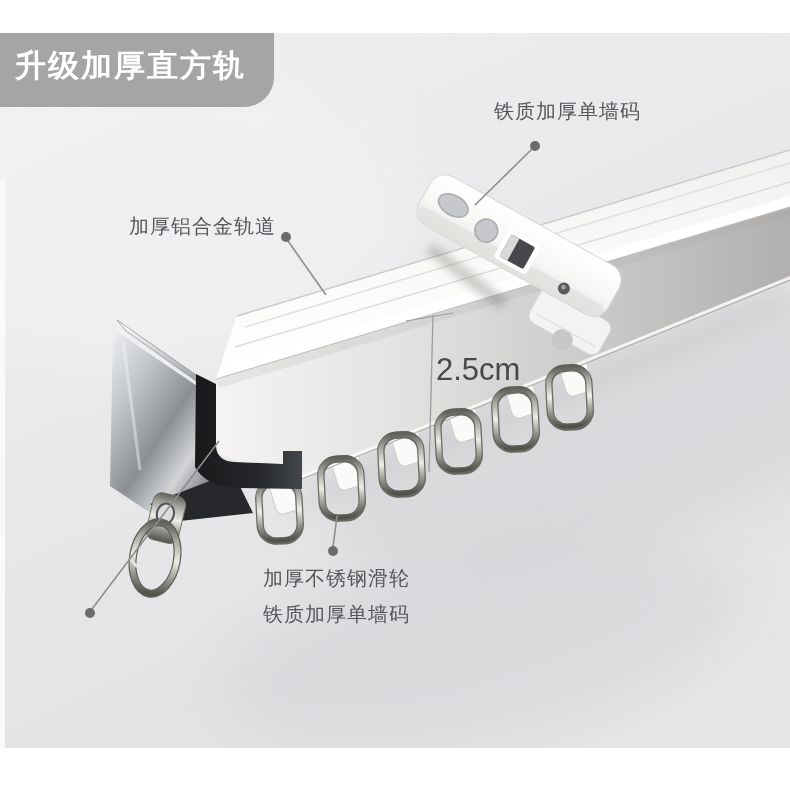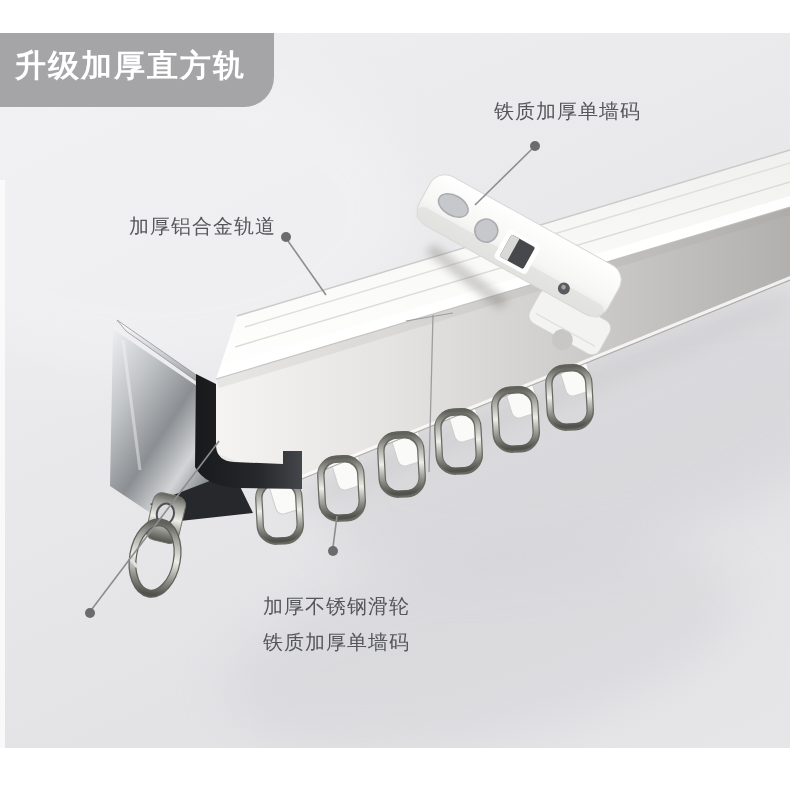--- a/index.html
+++ b/index.html
@@ -9,21 +9,21 @@
          background:linear-gradient(155deg,#efeff1 0%,#eaeaec 35%,#e3e3e6 70%,#e6e6e8 100%);}
   .product-svg{position:absolute;left:0;top:0;width:790px;height:790px;}
   .badge{position:absolute;left:0;top:33px;height:74px;min-width:218px;background:#a5a5a7;
          border-radius:0 0 30px 0;color:#ffffff;font-size:31px;font-weight:bold;
          line-height:65px;padding:0 28px 0 15px;letter-spacing:2px;}
   .callout{position:absolute;color:#54565a;font-size:20px;letter-spacing:1px;white-space:nowrap;}
   .callout.bracket{left:494px;top:98px;}
   .callout.track{left:129px;top:197px;margin-top:16px;}
   .callout.endcap{left:38px;top:637px;font-size:25px;}
   .callout.dim{left:436px;top:352px;font-size:31px;color:#46484c;letter-spacing:0;}
-  .callout.pulley{left:188px;top:588px;width:222px;text-align:right;line-height:36px;white-space:normal;}
+  .callout.pulley{left:188px;top:560px;width:222px;text-align:right;line-height:36px;white-space:normal;}
 </style>
 </head>
 <body>
 
 <div class="stage">
   <div class="photo"></div>
 
   <svg class="product-svg" width="790" height="790" viewBox="0 0 790 790" xmlns="http://www.w3.org/2000/svg">
     <defs>
       <clipPath id="photoClip">
@@ -207,17 +207,18 @@
         <circle cx="333" cy="551" r="5" fill="#6b6b6d"></circle>
         <line x1="92" y1="609" x2="219" y2="441" stroke="#8d8d8f" stroke-width="1.6"></line>
         <circle cx="90" cy="613" r="5" fill="#6b6b6d"></circle>
       </g>
     </g>
   </svg>
 
   <div class="badge">升级加厚直方轨</div>
   <div class="callout bracket">铁质加厚单墙码</div>
   <div class="callout track">加厚铝合金轨道</div>
+  <div class="callout dim">2.5cm</div>
   <div class="callout pulley">
     <div>加厚不锈钢滑轮</div>
     <div>铁质加厚单墙码</div>
   </div>
 </div>
 
 </body></html>

